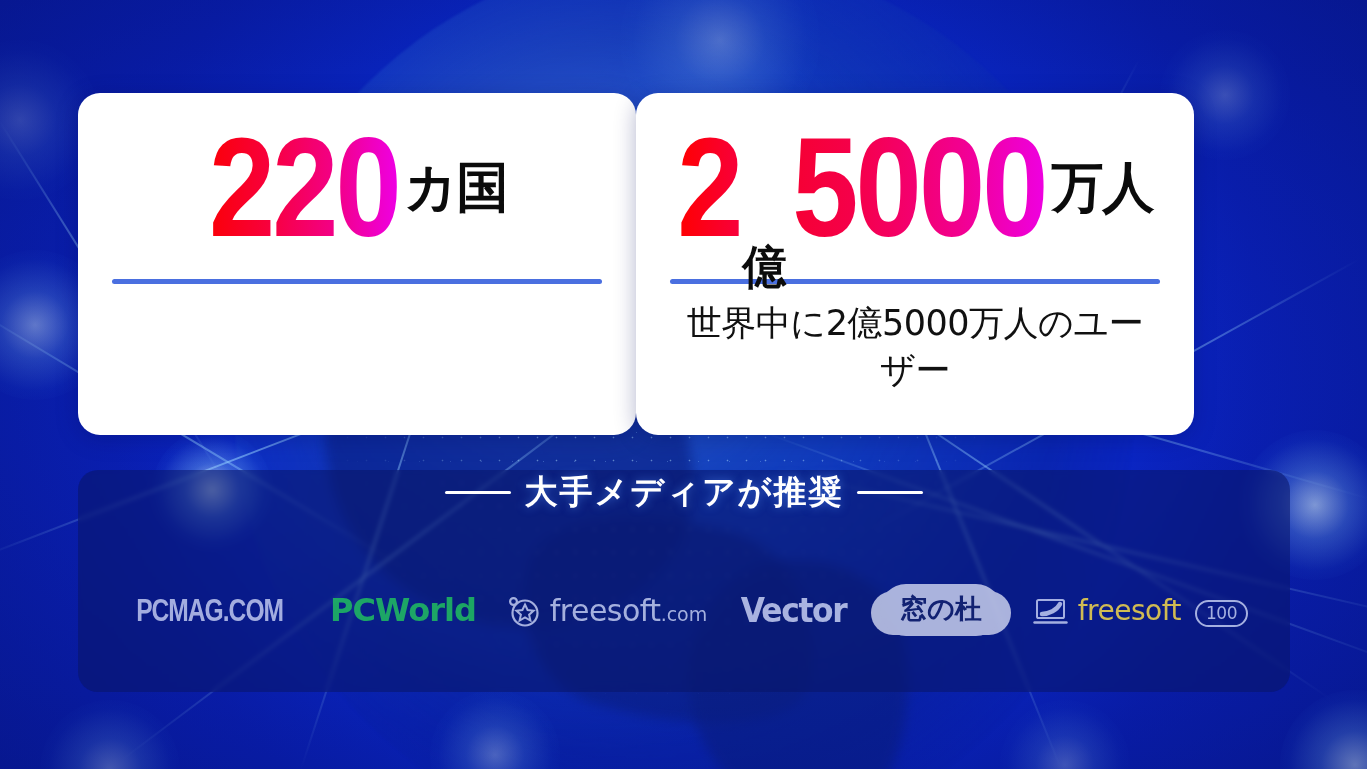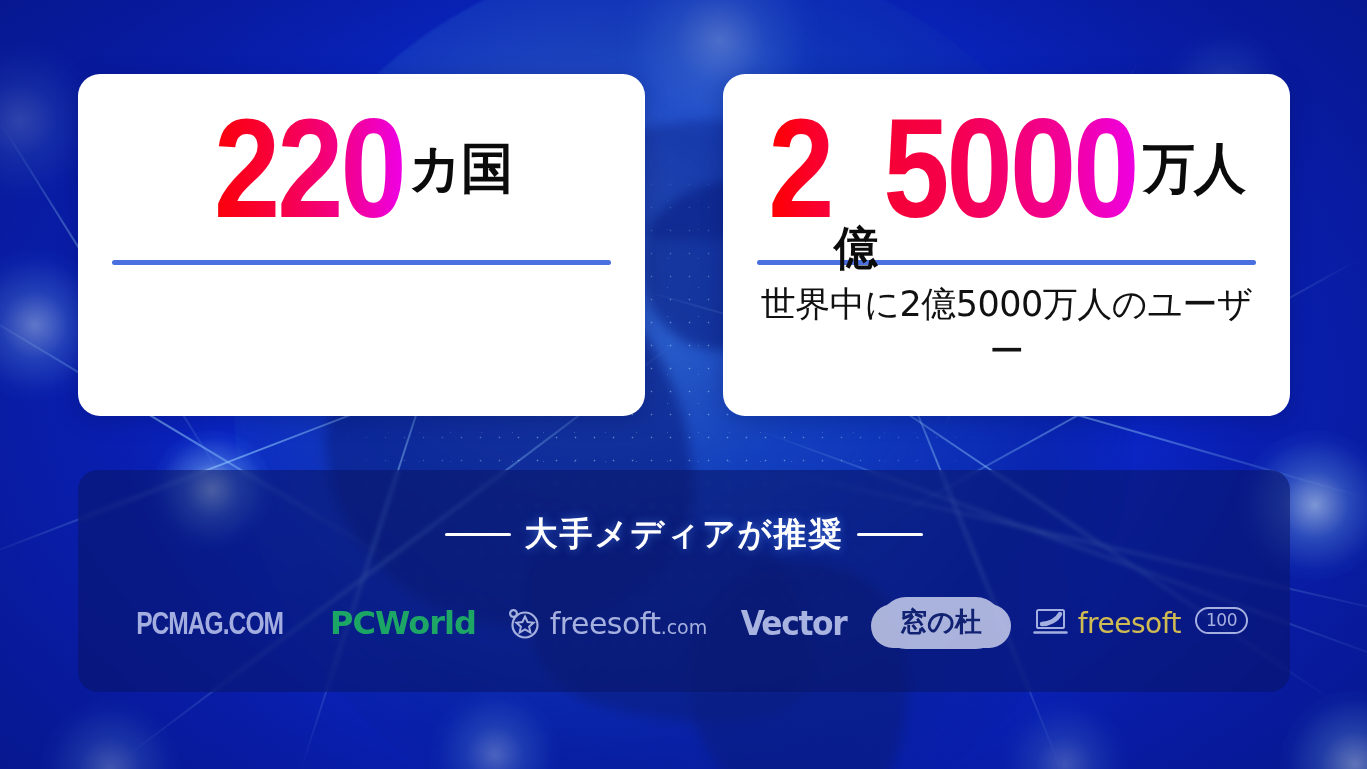--- a/index.html
+++ b/index.html
@@ -93,22 +93,22 @@
   .glow {
     position: absolute;
     border-radius: 50%;
     background: radial-gradient(circle, rgba(205,235,255,0.95) 0%, rgba(130,195,255,0.45) 32%, rgba(60,140,255,0.10) 62%, rgba(0,0,0,0) 76%);
     pointer-events: none;
   }
 
   
   .cards {
     position: absolute;
-    left: 78px; top: 74px;
-    width: 1212px; height: 342px;
+    left: 78px; top: 93px;
+    width: 1116px; height: 342px;
     display: flex;
     justify-content: space-between;
   }
   .card {
     width: 567px;
     height: 342px;
     background: #ffffff;
     border-radius: 22px;
     box-shadow: 0 4px 22px rgba(3,14,90,0.30);
     display: flex;
@@ -197,21 +197,20 @@
     left: 78px; top: 470px;
     width: 1212px; height: 222px;
     border-radius: 20px;
     background: rgba(9,22,104,0.56);
     backdrop-filter: blur(2px);
     display: flex;
     flex-direction: column;
     align-items: center;
   }
   .media-heading {
-    margin-top: 42px;
     display: flex;
     align-items: center;
     gap: 14px;
     color: #ffffff;
     font-family: "DejaVu Sans", "Liberation Sans", sans-serif;
     font-size: 33px;
     font-weight: bold;
     letter-spacing: 2px;
     text-shadow: 0 0 10px rgba(90,150,255,0.55);
   }
@@ -226,24 +225,25 @@
     margin-top: 40px;
     width: 100%;
     padding: 0 42px;
     display: flex;
     align-items: center;
     justify-content: space-between;
     opacity: .82;
   }
   .logo {
     display: flex;
-    align-items: flex-start;
+    align-items: flex-end;
     gap: 9px;
     color: #c3cdf2;
     white-space: nowrap;
+    margin-top: 29px;
   }
   .logo-pcmag {
     font-family: "Liberation Sans", sans-serif;
     font-weight: bold;
     font-size: 30px;
     letter-spacing: -1.2px;
     transform: scaleX(0.82) scaleY(1.05);
     color: #c6cff3;
   }
   .logo-pcworld {

